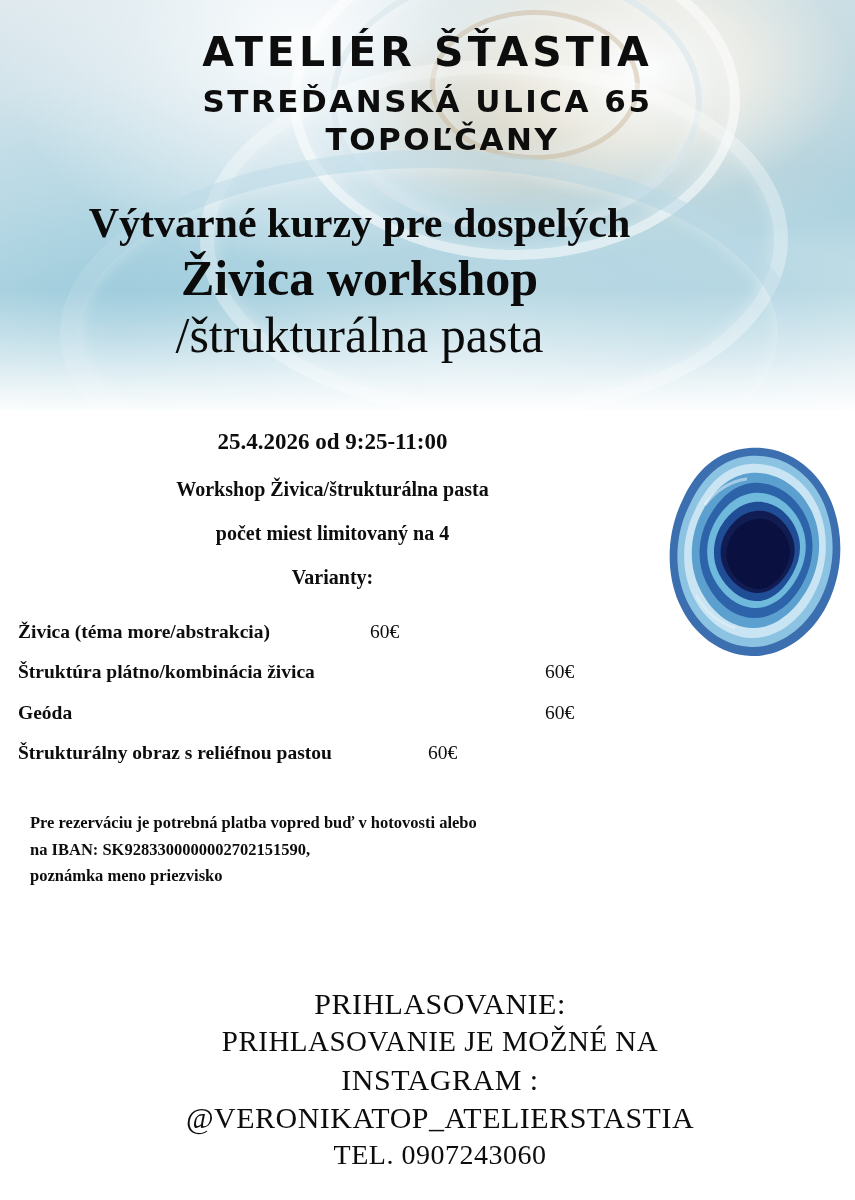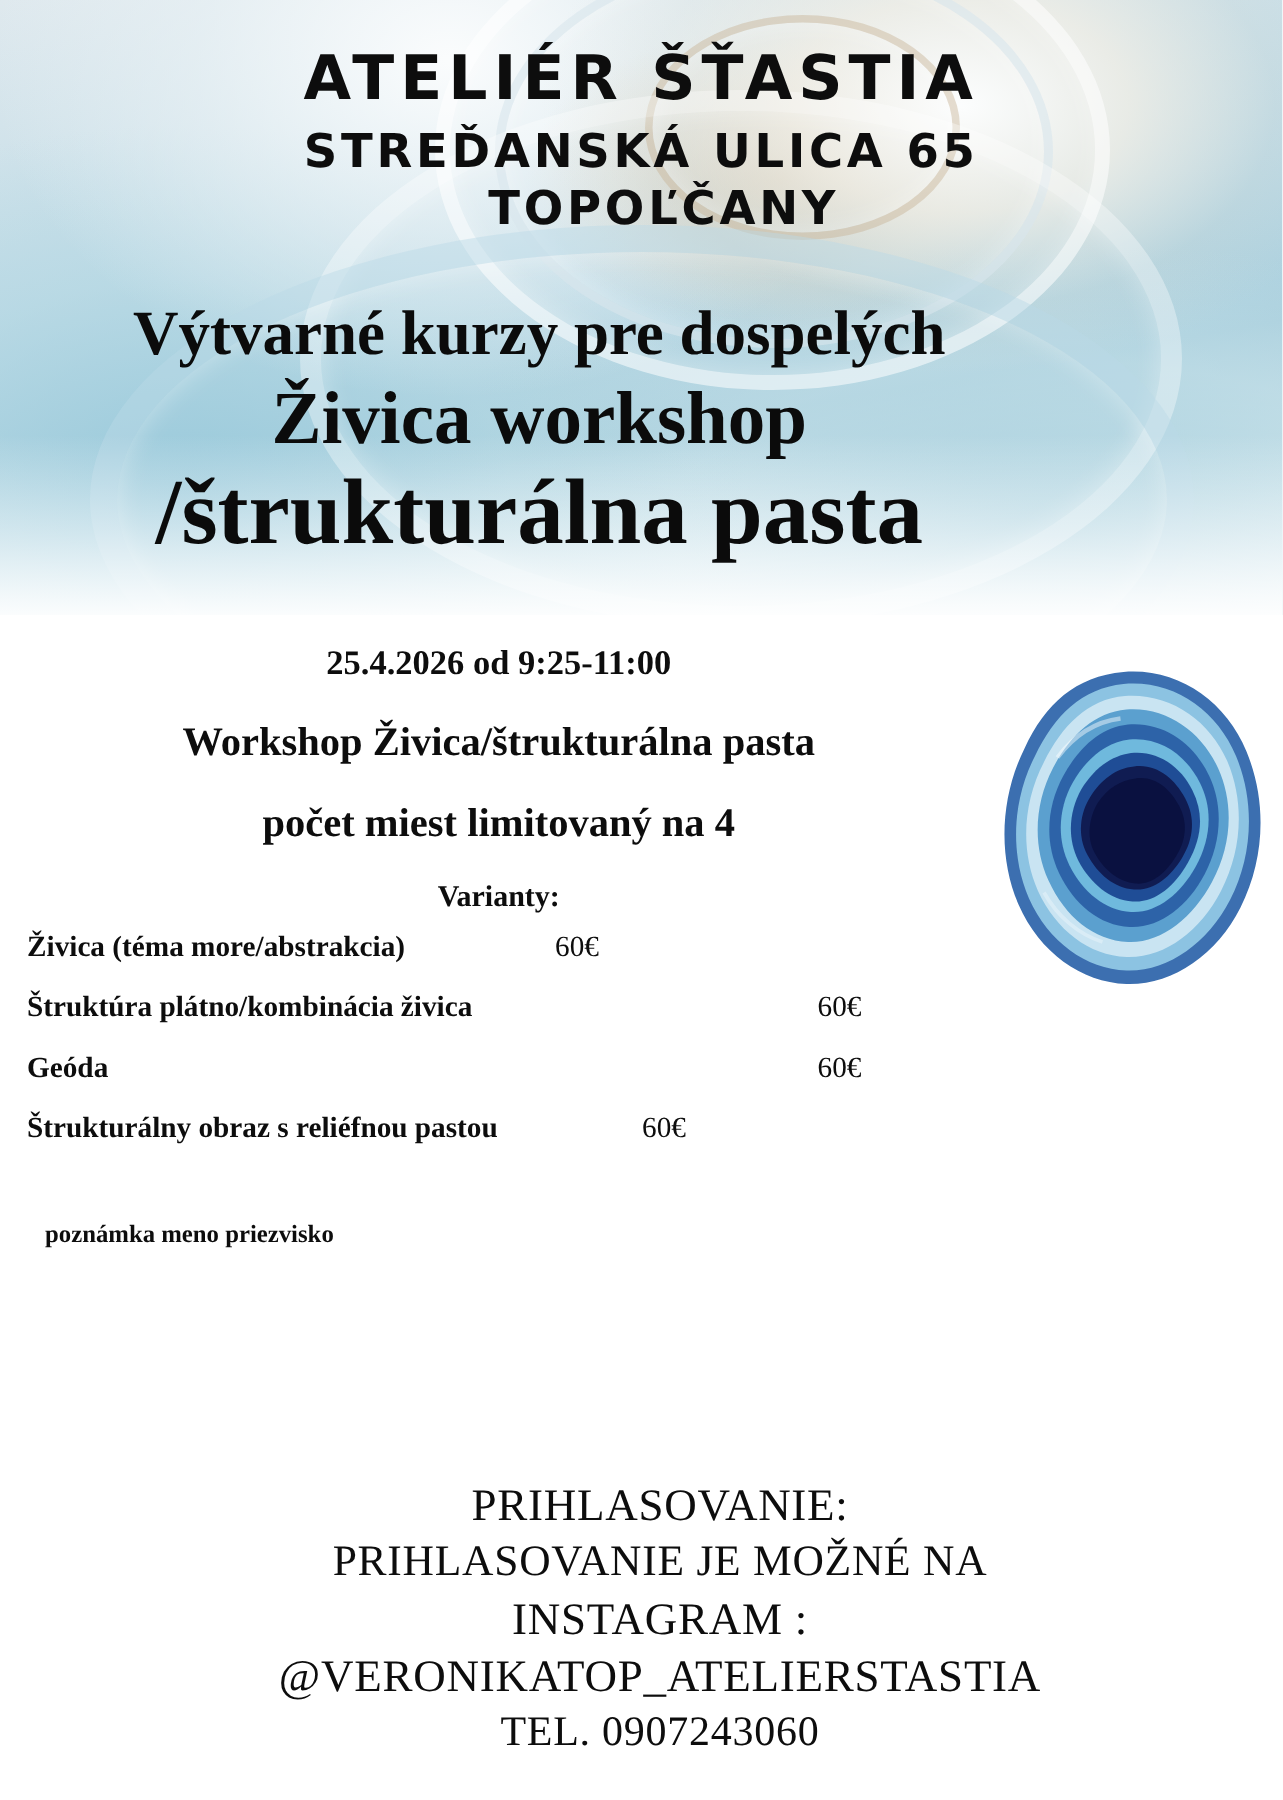--- a/index.html
+++ b/index.html
@@ -109,22 +109,22 @@
     line-height: 1.12;
     margin: 0;
   }
   .title-line-2 {
     font-size: 50px;
     font-weight: 700;
     line-height: 1.1;
     margin: 4px 0 0 0;
   }
   .title-line-3 {
-    font-size: 62px;
-    font-weight: 700;
+    font-size: 50px;
+    font-weight: 400;
     line-height: 1.1;
     margin: 2px 0 0 0;
   }
 
   
   .details {
     position: absolute;
     left: 0;
     top: 425px;
     width: 855px;
@@ -135,21 +135,21 @@
     color: #0d0d0d;
     padding-right: 190px;
   }
   .info-date {
     font-size: 23px;
     font-weight: 700;
     margin: 0;
     line-height: 1.5;
   }
   .info-line {
-    font-size: 27px;
+    font-size: 20px;
     font-weight: 700;
     margin: 14px 0 0 0;
     line-height: 1.5;
   }
   .info-variants {
     font-size: 20px;
     font-weight: 700;
     margin: 18px 0 0 0;
   }
 
@@ -291,20 +291,22 @@
         <span>Geóda</span>
         <span class="price">60€</span>
       </div>
       <div class="price-row row3">
         <span>Štrukturálny obraz s reliéfnou pastou</span>
         <span class="price">60€</span>
       </div>
     </div>
 
     <div class="payment-note">
+      <p>Pre rezerváciu je potrebná platba vopred buď v hotovosti alebo</p>
+      <p>na IBAN: SK9283300000002702151590,</p>
       <p>poznámka meno priezvisko</p>
     </div>
   </div>
 
   <div class="signup">
     <p class="signup-line l1">PRIHLASOVANIE:</p>
     <p class="signup-line l2">PRIHLASOVANIE JE MOŽNÉ NA</p>
     <p class="signup-line l3">INSTAGRAM :</p>
     <p class="signup-line l4">@VERONIKATOP_ATELIERSTASTIA</p>
     <p class="signup-line l5">TEL. 0907243060</p>

